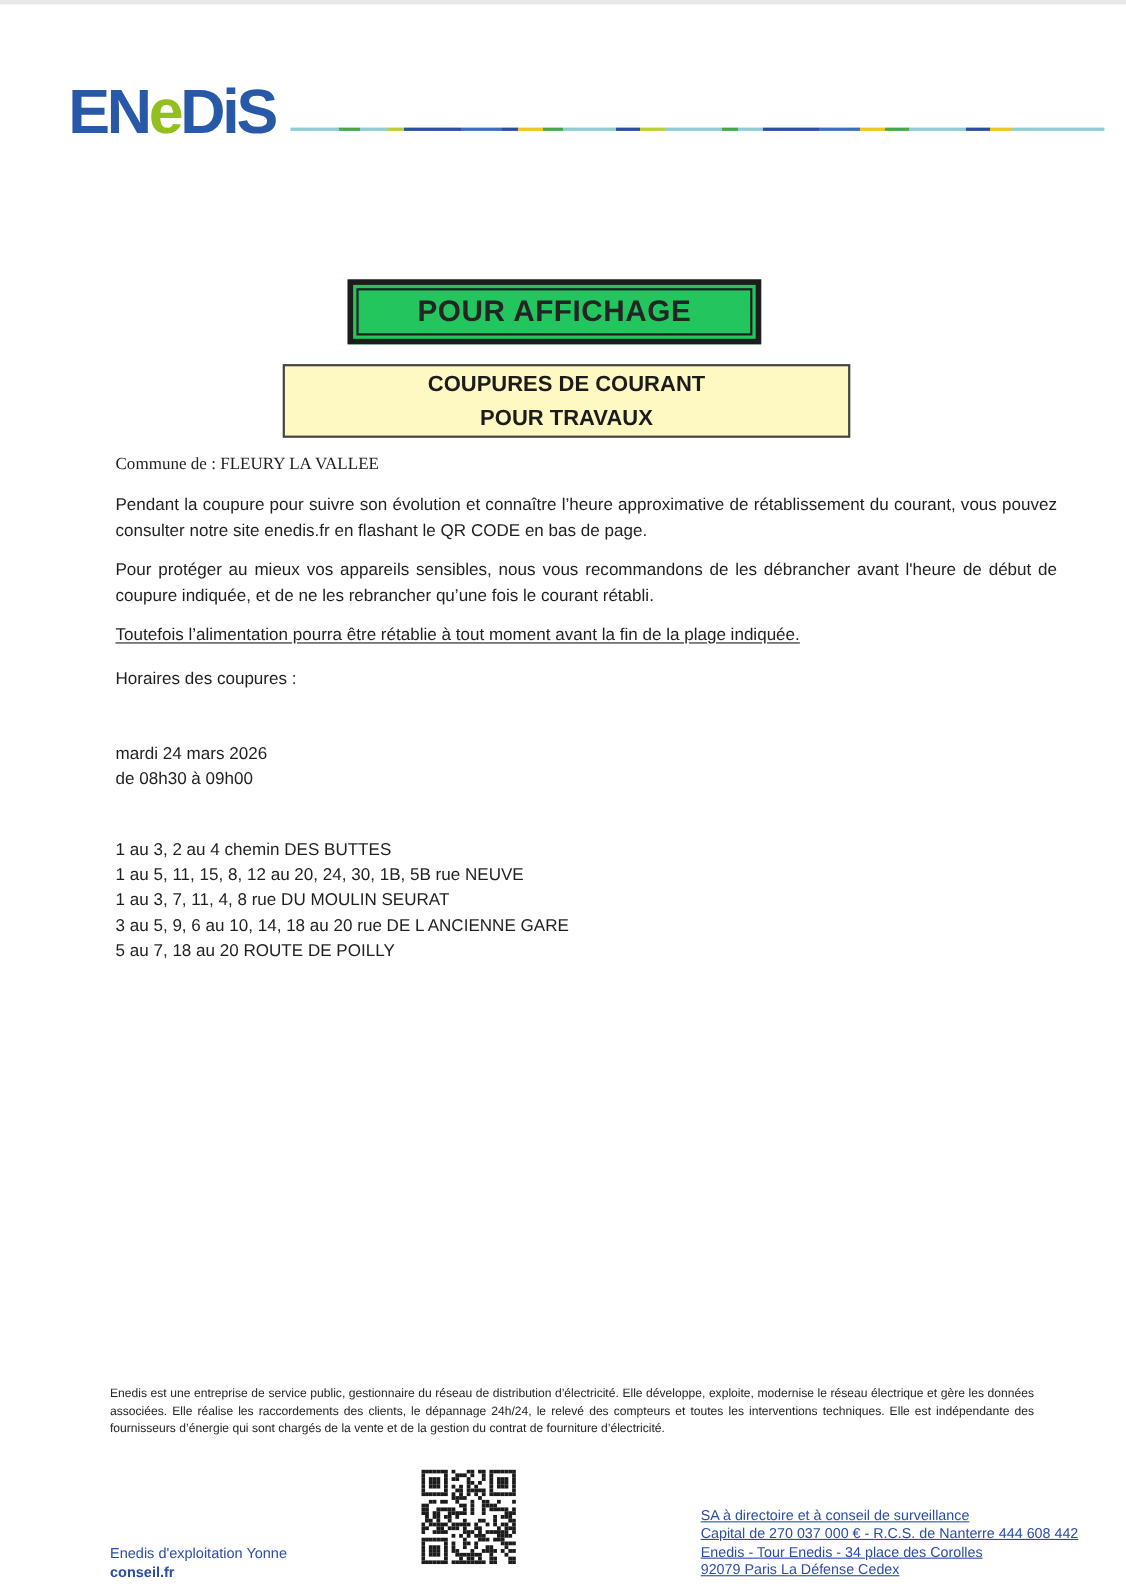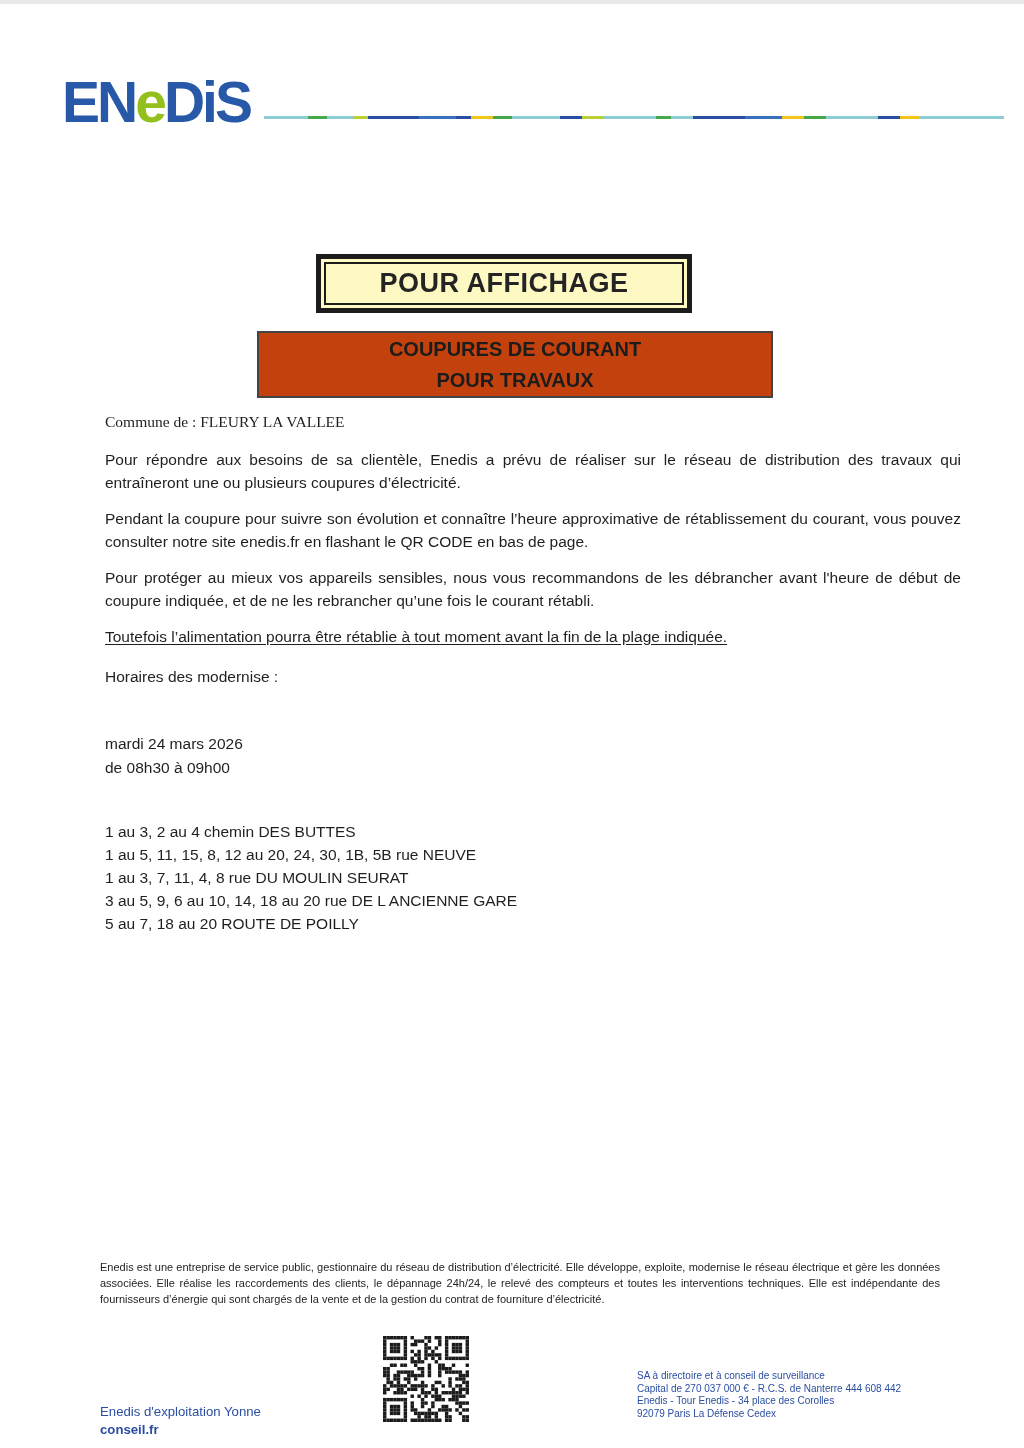--- a/index.html
+++ b/index.html
@@ -40,50 +40,50 @@
       #f2c51d 70%,#f2c51d 73%,
       #45a94c 73%,#45a94c 76%,
       #8ecdd3 76%,#8ecdd3 83%,
       #2a4fa0 83%,#2a4fa0 86%,
       #f2c51d 86%,#f2c51d 88.5%,
       #8ecdd3 88.5%,#8ecdd3 100%);
   }
   
   .banner{
     position:absolute;top:250px;left:316px;width:376px;height:59px;
-    border:5px solid #1c1c1c;box-sizing:border-box;background:#fef9c3;
+    border:5px solid #1c1c1c;box-sizing:border-box;background:#22c55e;
   }
   .banner-inner{
     position:absolute;inset:3px;border:2px solid #1c1c1c;
     display:flex;align-items:center;justify-content:center;
     font-size:27px;font-weight:bold;color:#242424;letter-spacing:0.5px;
   }
   .notice-box{
     position:absolute;top:327px;left:257px;width:516px;height:67px;
-    border:2px solid #444;box-sizing:border-box;background:#c2410c;
+    border:2px solid #444;box-sizing:border-box;background:#fef9c3;
     display:flex;flex-direction:column;align-items:center;justify-content:center;
     font-size:20px;font-weight:bold;color:#1c1c1c;line-height:1.55;
   }
   
   .content{position:absolute;top:407px;left:105px;width:856px;font-size:15.5px;line-height:1.48;}
   .commune{margin:0 0 15px 0;font-family:Liberation Serif, serif;}
   .para{margin:0 0 13px 0;text-align:justify;}
   .note{display:inline;text-decoration:underline;text-underline-offset:2px;}
   .note-wrap{margin:3px 0 17px 0;}
   .schedule{margin-top:44px;}
   .districts{margin-top:41px;}
   .districts div, .schedule div{line-height:1.49;}
   
   .legal{
     position:absolute;top:1256px;left:100px;width:840px;
     font-size:11px;line-height:1.44;text-align:justify;color:#242424;
   }
   .qr{position:absolute;top:1332px;left:383px;width:86px;height:86px;}
   .qr svg{display:block;width:86px;height:86px;fill:#1b1b1b;}
-  .footer-right{position:absolute;top:1366px;left:637px;font-size:10px;line-height:1.26;color:#2b4ea2;}
+  .footer-right{position:absolute;top:1366px;left:637px;font-size:13px;line-height:1.26;color:#2b4ea2;text-decoration:underline;}
   .footer-left{position:absolute;top:1399px;left:100px;font-size:13.2px;line-height:1.35;color:#2b4ea2;}
   .footer-left .site{font-weight:bold;}
 </style>
 </head>
 <body>
 
 <div class="page">
 
   <div class="header">
     <div class="logo">
@@ -97,29 +97,28 @@
   </div>
 
   <div class="notice-box">
     <div>COUPURES DE COURANT</div>
     <div>POUR TRAVAUX</div>
   </div>
 
   <div class="content">
     <div class="commune">Commune de : FLEURY LA VALLEE</div>
 
-    <p class="para">Pour répondre aux besoins de sa clientèle, Enedis a prévu de réaliser sur le réseau de distribution des travaux qui entraîneront une ou plusieurs coupures d’électricité.</p>
     <p class="para">Pendant la coupure pour suivre son évolution et connaître l’heure approximative de rétablissement du courant, vous pouvez consulter notre site enedis.fr en flashant le QR CODE en bas de page.</p>
     <p class="para">Pour protéger au mieux vos appareils sensibles, nous vous recommandons de les débrancher avant l'heure de début de coupure indiquée, et de ne les rebrancher qu’une fois le courant rétabli.</p>
 
     <div class="note-wrap">
       <span class="note">Toutefois l’alimentation pourra être rétablie à tout moment avant la fin de la plage indiquée.</span>
     </div>
 
-    <div class="horaires">Horaires des modernise :</div>
+    <div class="horaires">Horaires des coupures :</div>
 
     <div class="schedule">
       <div>mardi 24 mars 2026</div>
       <div>de 08h30 à 09h00</div>
     </div>
 
     <div class="districts">
       <div>1 au 3, 2 au 4 chemin DES BUTTES</div>
       <div>1 au 5, 11, 15, 8, 12 au 20, 24, 30, 1B, 5B rue NEUVE</div>
       <div>1 au 3, 7, 11, 4, 8 rue DU MOULIN SEURAT</div>

